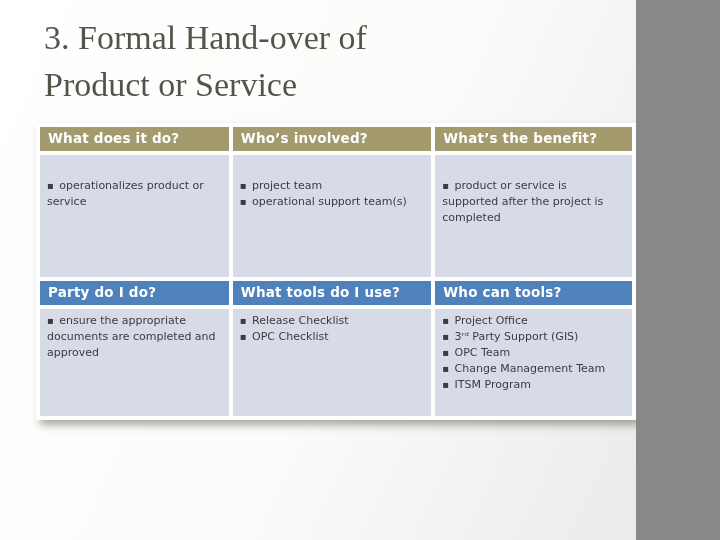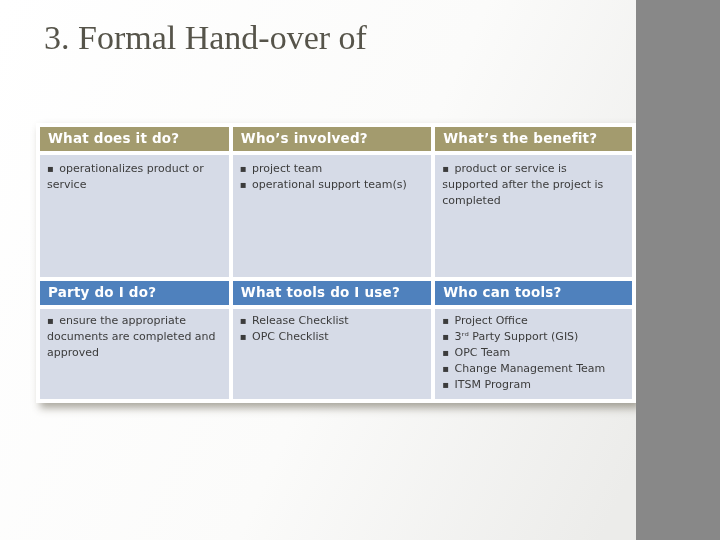--- a/index.html
+++ b/index.html
@@ -37,35 +37,36 @@
     box-sizing:border-box; width:211px; vertical-align:top;
   }
   tr.hdr td {
     height:24px; padding:3px 8px; font-weight:bold; font-size:13.5px;
     color:#ffffff; letter-spacing:0.2px; white-space:nowrap;
   }
   tr.hdr-olive td { background:#a39b6e; }
   tr.hdr-blue td  { background:#4f81bd; }
   tr.body td {
     background:#d6dbe7; color:#3c3c3c; font-size:11px; line-height:16px;
-    padding:6px 7px;
+    padding:23px 7px;
   }
   tr.body-1 td { height:122px; }
   tr.body-2 td { height:88px; padding-top:4px; }
   .blt { margin-right:2px; font-size:10px; }
 </style>
 </head>
 <body>
 
 <div class="slide">
 
   <div class="sidebar"></div>
 
   <h1 class="title">
     <span>3. Formal Hand-over of</span><br>
+    <span>Product or Service</span>
   </h1>
 
   <div class="table-wrap">
     <table class="grid">
       <tbody>
           <tr class="hdr hdr-olive">
         <td>What does it do?</td>
         <td>Who’s involved?</td>
         <td>What’s the benefit?</td>
       </tr>

